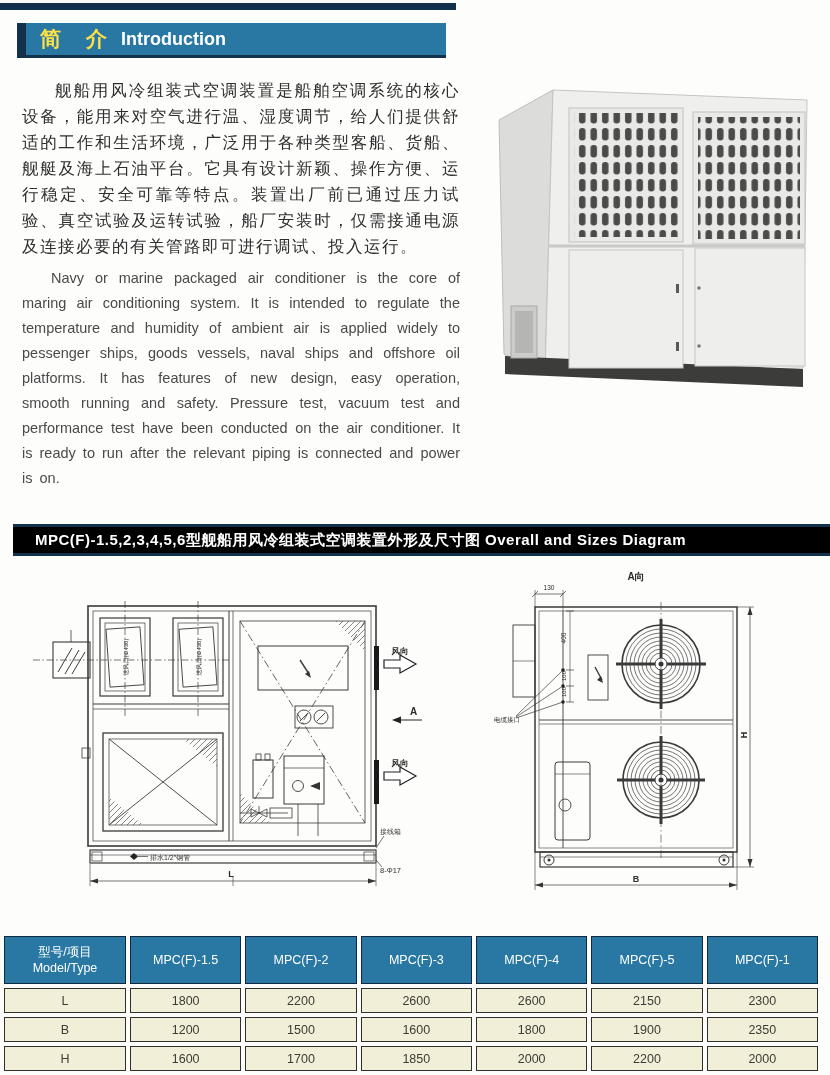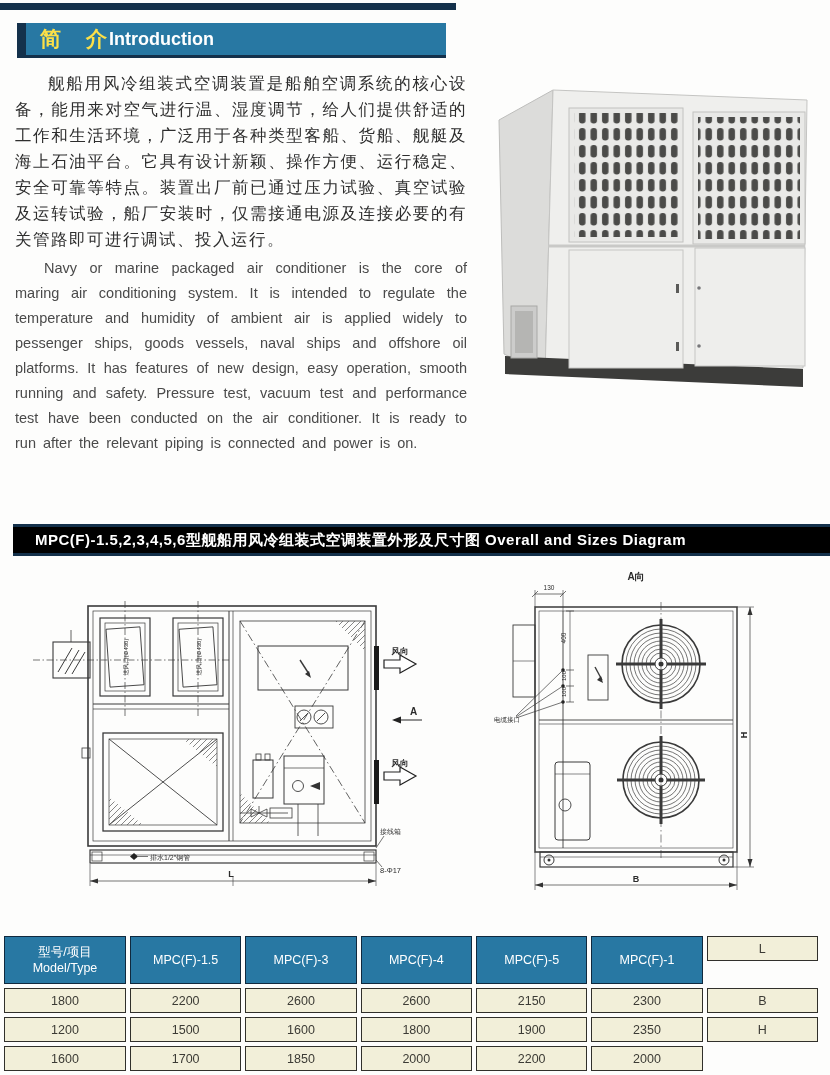--- a/index.html
+++ b/index.html
@@ -3,25 +3,25 @@
 <meta charset="utf-8">
 <style>
   html,body{margin:0;padding:0;}
   body{width:830px;height:1075px;background:#fdfdfc;font-family:"Liberation Sans",sans-serif;position:relative;overflow:hidden;}
   .abs{position:absolute;}
 
   
   .top-strip{left:0;top:3px;width:456px;height:7px;background:#14314b;}
   .banner1{left:17px;top:23px;width:429px;height:35px;background:#2878a3;border-left:9px solid #14314b;border-bottom:3px solid #14314b;display:flex;align-items:center;padding-left:14px;box-sizing:border-box;}
   .banner1 .zh{color:#fde047;font-size:21px;font-weight:bold;letter-spacing:2px;}
-  .banner1 .en{color:#fff;font-size:18px;font-weight:600;}
+  .banner1 .en{color:#fff;font-size:18px;font-weight:600;margin-left:12px;}
 
   
   .text-col{left:15px;top:70px;width:452px;}
-  .text-col p{margin:0;text-align:justify;}
+  .text-col p{margin:7px;text-align:justify;}
   .p-zh{font-size:16.5px;line-height:26px;color:#2e2e2e;text-indent:2em;letter-spacing:1.5px;}
   .p-en{font-size:14.5px;line-height:25px;color:#4a4a4a;text-indent:2em;word-spacing:3px;margin-top:4px !important;}
 
   
   .banner2{left:13px;top:524px;width:830px;height:32px;background:#000000;border-top:3px solid #14314b;border-bottom:3px solid #14314b;display:flex;align-items:center;box-sizing:border-box;padding-left:22px;}
   .banner2 span{color:#fff;font-size:15px;font-weight:600;letter-spacing:0.5px;}
 
   .diag{position:absolute;}
   svg text{font-family:"Liberation Sans",sans-serif;fill:#2c2c2c;}
 
@@ -323,20 +323,21 @@
   <text x="144" y="322" font-size="9" font-weight="bold" text-anchor="middle">B</text>
   <text x="254" y="180" font-size="9" font-weight="bold" text-anchor="middle" transform="rotate(-90 252 177)">H</text>
 </svg>
 
 <div class="abs size-table">
   <div class="cell hcell">
     <span>型号/项目</span>
     <span>Model/Type</span>
   </div>
   <div class="cell hcell">MPC(F)-1.5</div>
+  <div class="cell hcell">MPC(F)-2</div>
   <div class="cell hcell">MPC(F)-3</div>
   <div class="cell hcell">MPC(F)-4</div>
   <div class="cell hcell">MPC(F)-5</div>
   <div class="cell hcell">MPC(F)-1</div>
 
   <div class="cell dcell">L</div>
   <div class="cell dcell">1800</div>
   <div class="cell dcell">2200</div>
   <div class="cell dcell">2600</div>
   <div class="cell dcell">2600</div>

